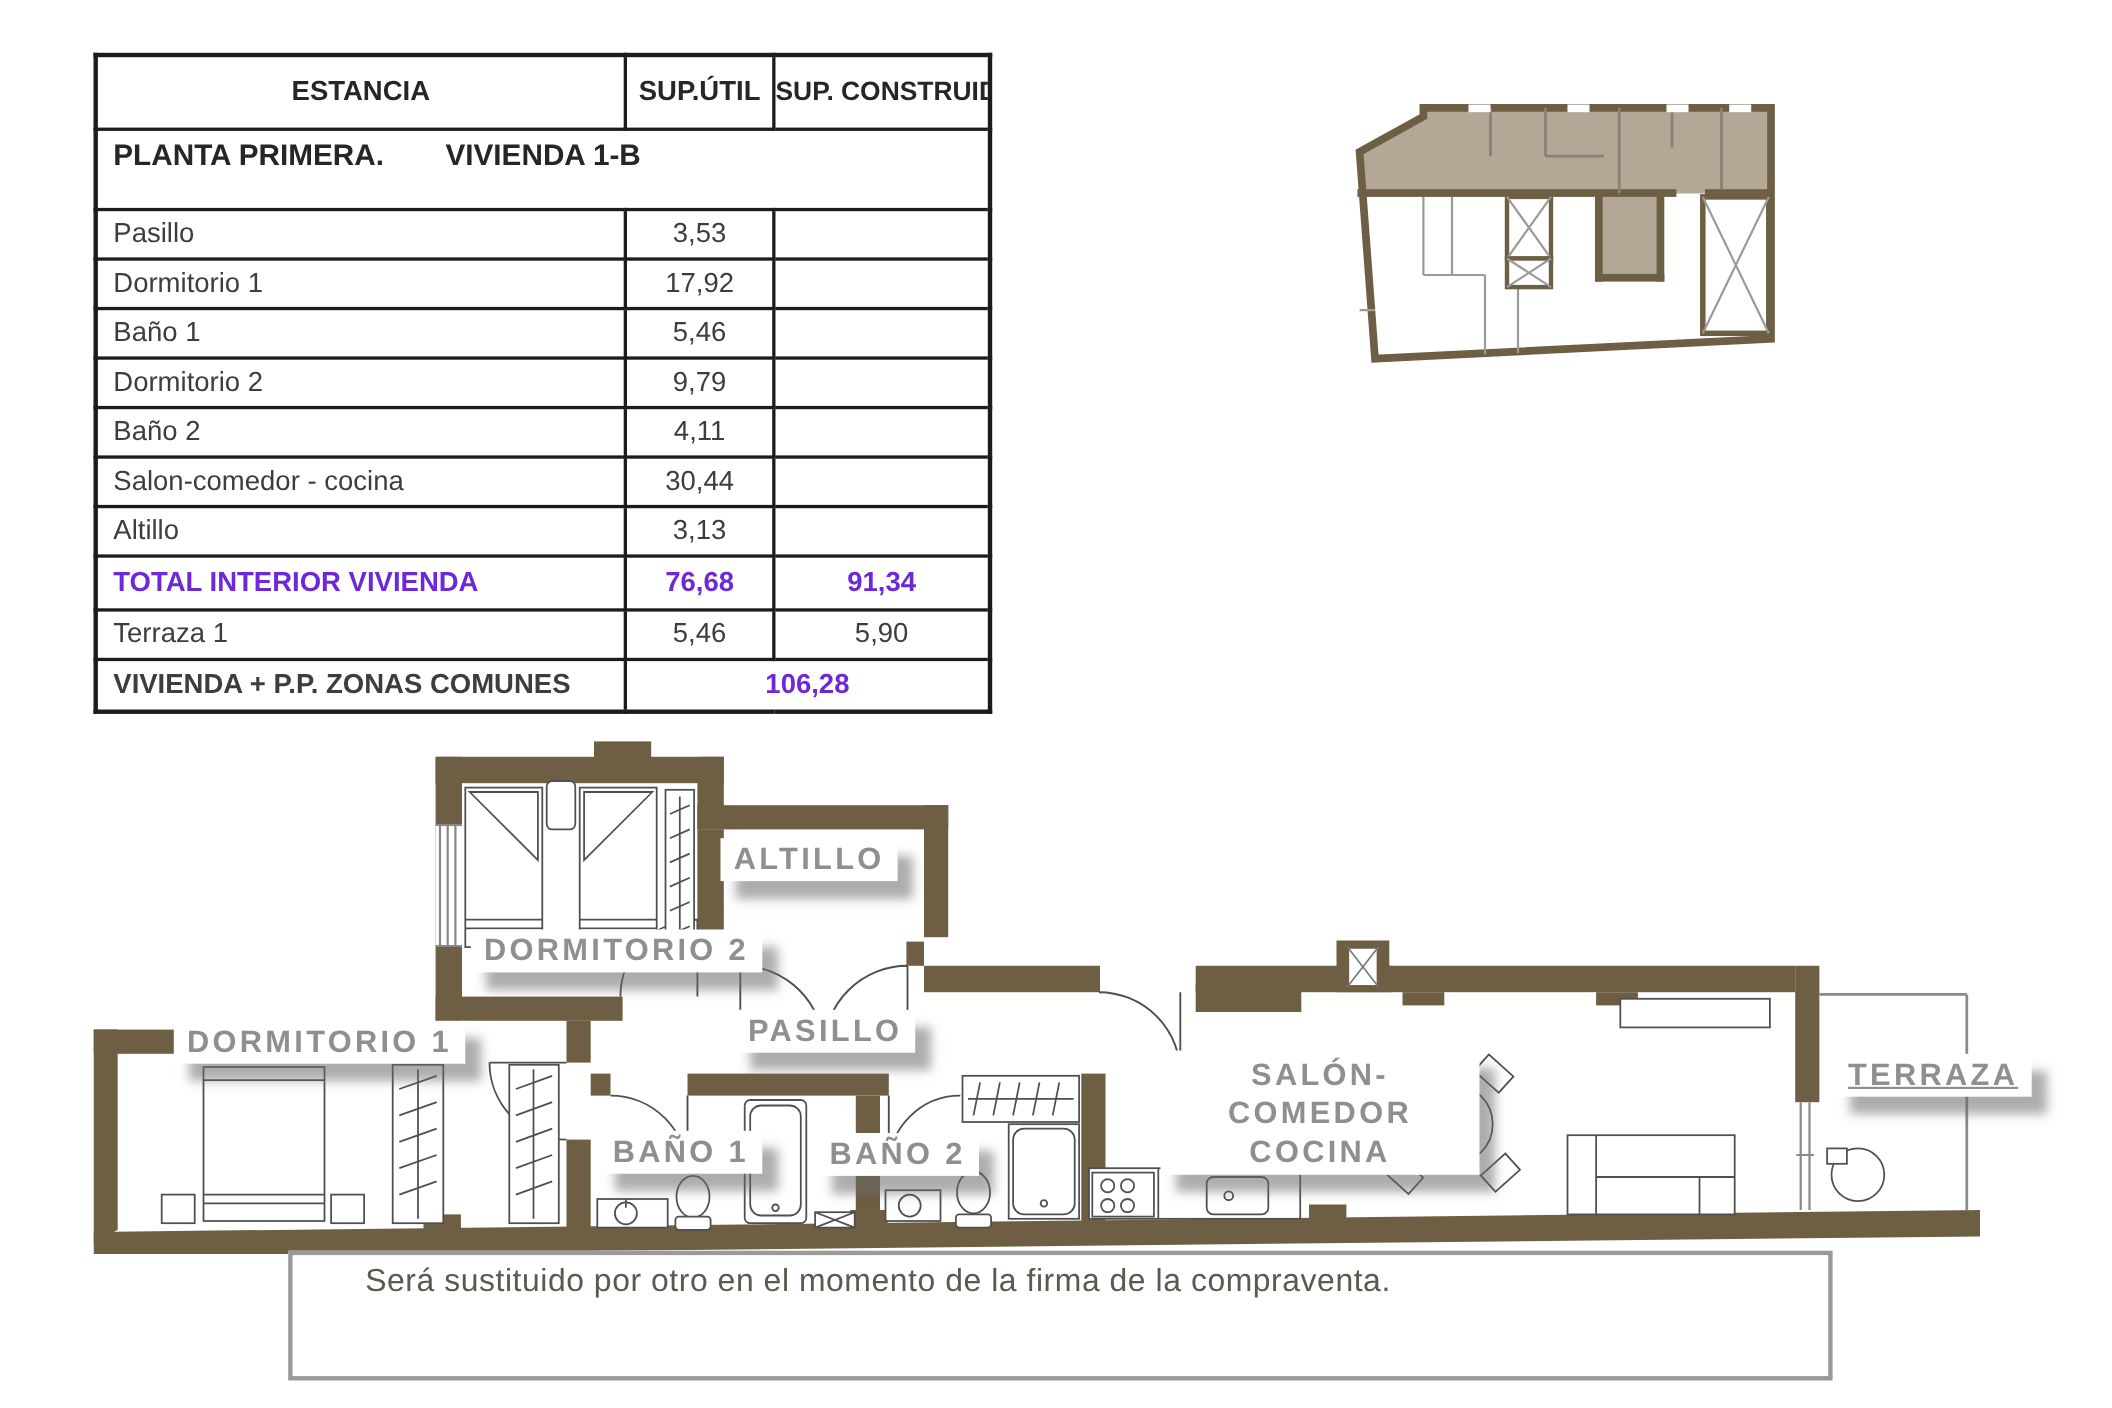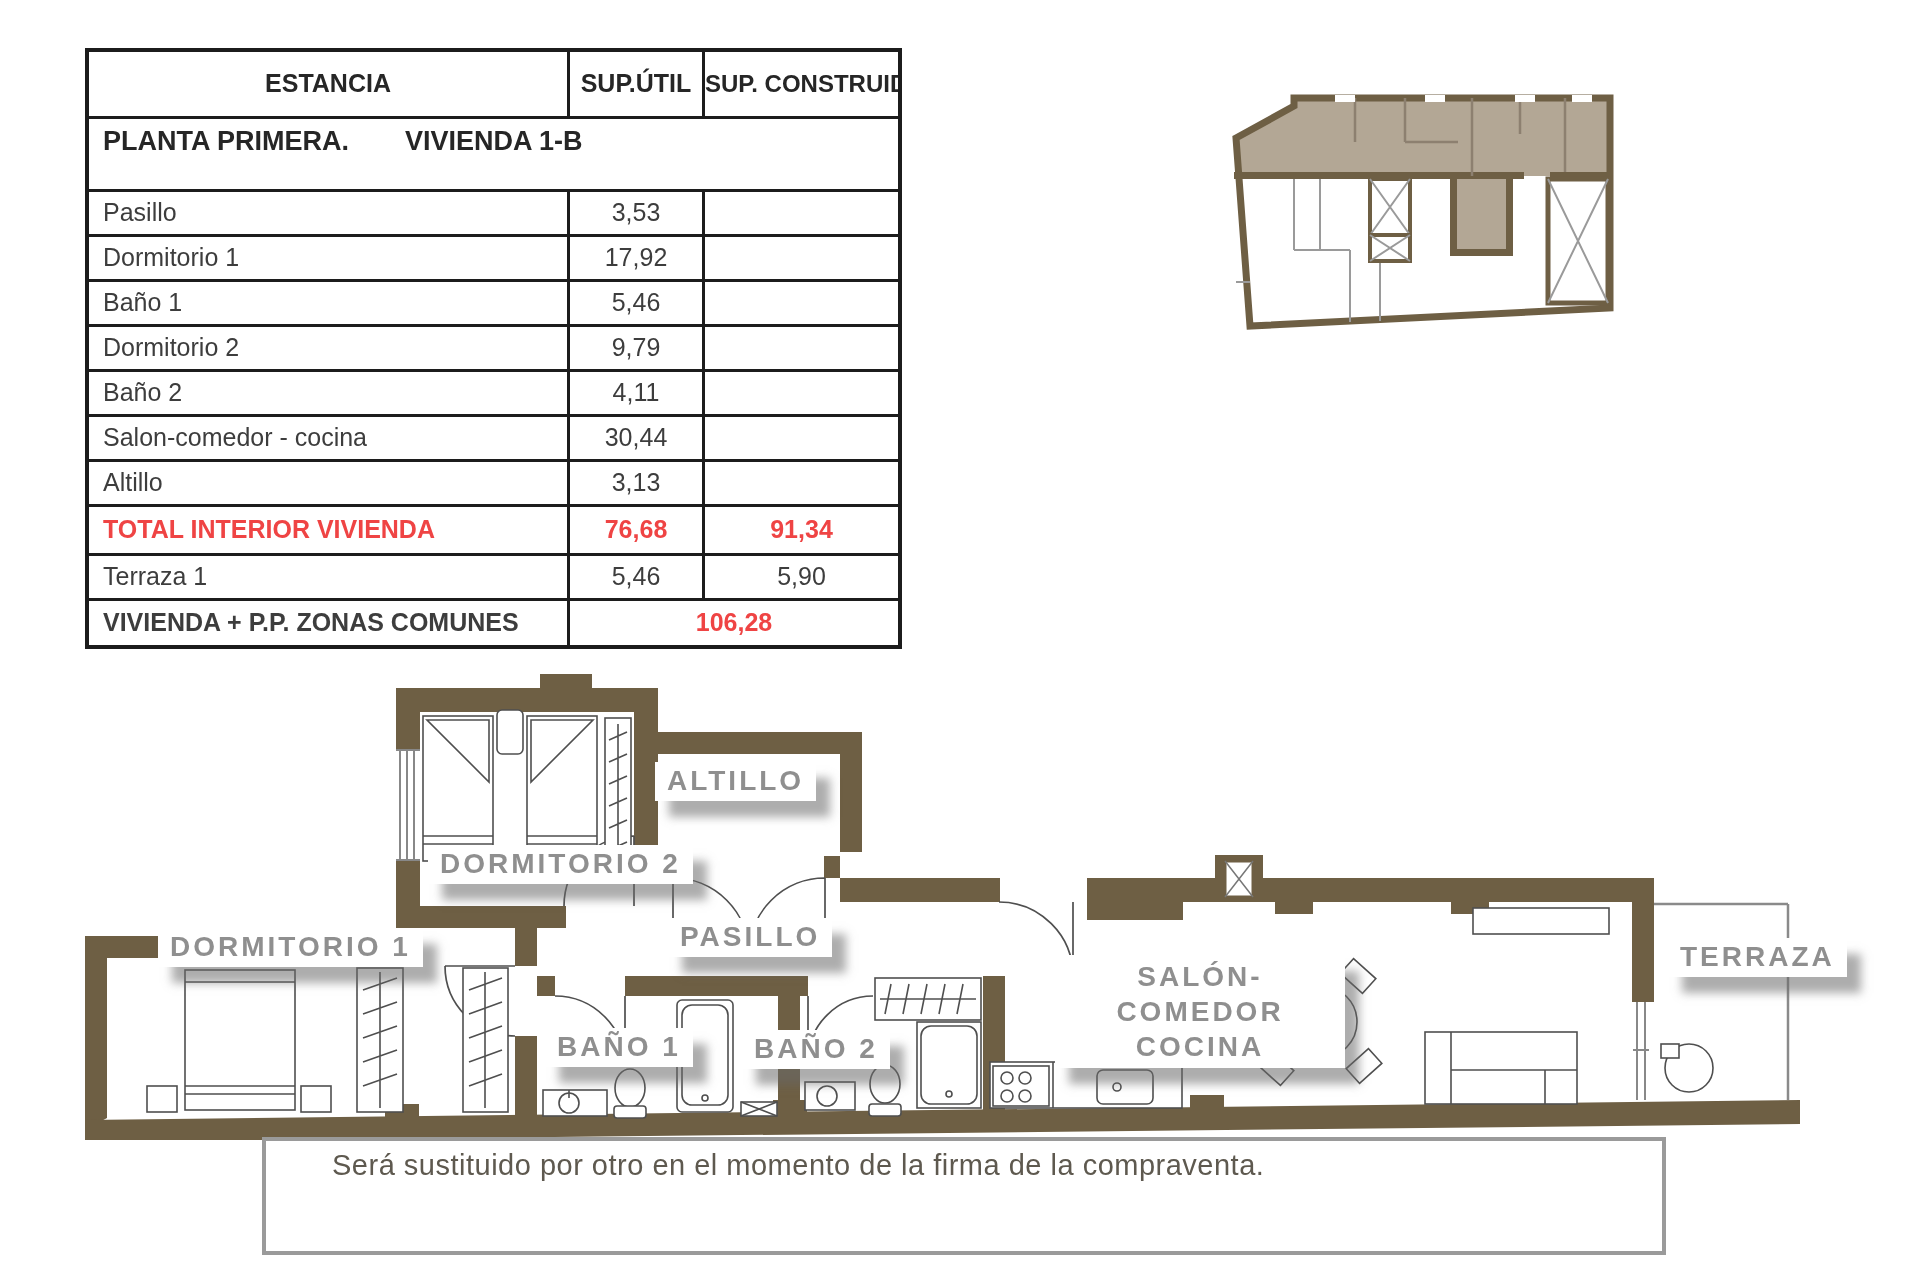--- a/index.html
+++ b/index.html
@@ -22,23 +22,23 @@
     white-space:nowrap;overflow:hidden;
   }
   .area-table td.val{ text-align:center;padding:0; }
   .area-table tr.hdr td{
     height:64px;font-weight:700;text-align:center;padding:0;color:#262626;
   }
   .area-table tr.hdr td.c3{font-size:24px;line-height:1.05;}
   .area-table tr.section td{
     height:62px;font-weight:700;vertical-align:top;padding-top:8px;color:#262626;font-size:27px;
   }
-  .area-table tr.bold td{ font-weight:700;height:46px;color:#ef4444; }
+  .area-table tr.bold td{ font-weight:700;height:46px;color:#6d28d9; }
   .area-table tr.footer td{ height:44px;font-weight:bold; }
-  .area-table tr.footer td.val{ font-weight:700;color:#ef4444; }
+  .area-table tr.footer td.val{ font-weight:700;color:#6d28d9; }
   .col1{width:478px;} .col2{width:132px;} .col3{width:193px;}
   .section-gap{display:inline-block;width:56px;}
 
   
   .room-label{
     position:absolute;
     background:#ffffff;
     color:#8f8f8f;
     font-weight:700;
     font-size:28px;
@@ -295,17 +295,17 @@
 <div class="room-label" style="left:655px;top:762px;">ALTILLO</div>
 <div class="room-label" style="left:428px;top:845px;">DORMITORIO 2</div>
 <div class="room-label" style="left:158px;top:928px;">DORMITORIO 1</div>
 <div class="room-label" style="left:668px;top:918px;">PASILLO</div>
 <div class="room-label" style="left:545px;top:1028px;">BAÑO 1</div>
 <div class="room-label" style="left:742px;top:1030px;">BAÑO 2</div>
 <div class="room-label two-line" style="left:1055px;top:955px;">
   <span>SALÓN-COMEDOR</span><br>
   <span>COCINA</span>
 </div>
-<div class="room-label" style="left:1668px;top:938px;">TERRAZA</div>
+<div class="room-label" style="left:1668px;top:958px;text-decoration:underline;">TERRAZA</div>
 
 <div class="disclaimer">
   <p>Será sustituido por otro en el momento de la firma de la compraventa.</p>
 </div>
 
 </body></html>

